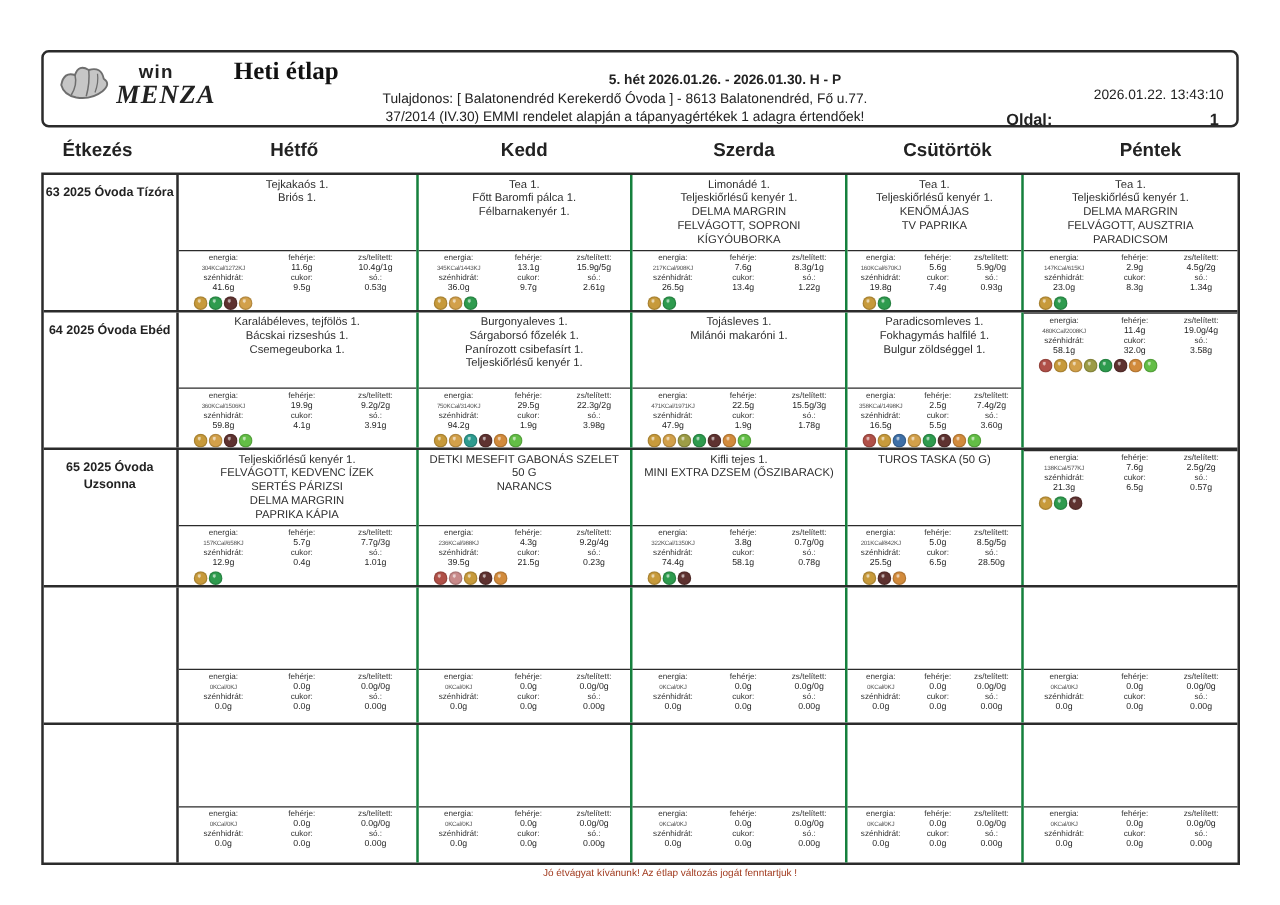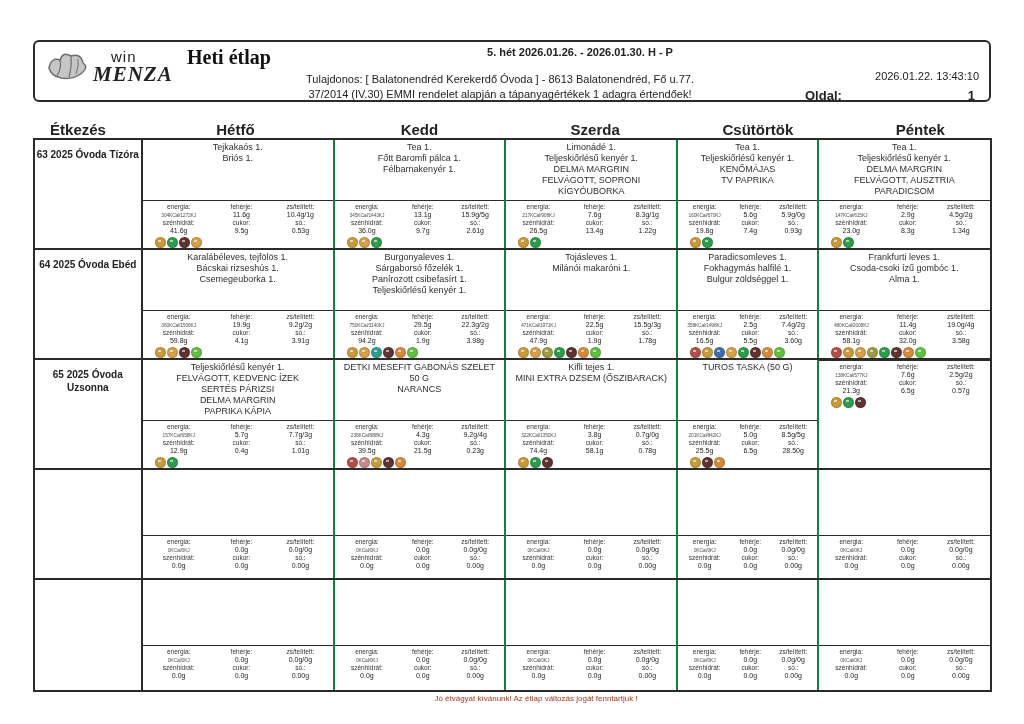--- a/index.html
+++ b/index.html
@@ -2,32 +2,32 @@
 <html><head>
 <meta charset="utf-8">
 <style>
   html,body{margin:0;padding:0;background:#fff;}
   body{width:1024px;height:724px;position:relative;font-family:"Liberation Sans",sans-serif;color:#222;}
 
   
   .header-box{position:absolute;left:33px;top:40px;width:958px;height:62px;border:2px solid #2b2b2b;border-radius:6px;box-sizing:border-box;}
   .logo{position:absolute;left:10px;top:6px;display:flex;align-items:center;}
   .logo-text{margin-left:4px;line-height:1;}
-  .logo-win{font-weight:normal;font-size:15px;letter-spacing:1px;margin-left:18px;}
+  .logo-win{font-weight:bold;font-size:15px;letter-spacing:1px;margin-left:18px;}
   .logo-menza{font-family:"Liberation Serif",serif;font-style:italic;font-weight:bold;font-size:21px;letter-spacing:1px;}
   .hdr-title{position:absolute;left:152px;top:4px;font-family:"Liberation Serif",serif;font-weight:bold;font-size:20px;color:#111;}
-  .hdr-week{position:absolute;left:380px;top:4px;width:330px;text-align:center;font-weight:bold;font-size:11px;}
+  .hdr-week{position:absolute;left:380px;top:16px;width:330px;text-align:center;font-weight:bold;font-size:11px;}
   .hdr-owner{position:absolute;left:150px;top:31px;width:630px;text-align:center;font-size:11px;}
   .hdr-reg{position:absolute;left:150px;top:46px;width:630px;text-align:center;font-size:11px;}
   .hdr-page{position:absolute;right:14px;top:6px;width:170px;display:flex;justify-content:space-between;font-weight:bold;font-size:13px;margin-top:40px;}
   .hdr-printed{position:absolute;right:10px;top:28px;font-size:11px;}
 
   
   .tbl{position:absolute;left:33px;top:112px;width:959px;}
-  .day-headers{display:flex;height:26px;align-items:flex-end;gap:32px;}
+  .day-headers{display:flex;height:26px;align-items:flex-start;gap:32px;}
   .day-headers > div{text-align:center;font-weight:bold;font-size:15px;box-sizing:border-box;}
   .grid{border:2px solid #2b2b2b;box-sizing:border-box;}
   .grid-row{display:flex;height:110px;border-bottom:2px solid #2b2b2b;box-sizing:border-box;}
   .grid-row:last-child{border-bottom:none;}
   .label-cell{border-right:2px solid #2b2b2b;box-sizing:border-box;display:flex;align-items:flex-start;justify-content:center;text-align:center;font-weight:bold;font-size:10px;padding-top:8px;line-height:13px;}
   .day-cell{border-right:2px solid #15803d;box-sizing:border-box;display:flex;flex-direction:column;}
   .day-cell:last-child,{border-right:none;}
   .grid-row > .day-cell:last-child{border-right:none;}
   .c-label{width:108px;}
   .c0{width:193px;} .c1{width:172px;} .c2{width:173px;} .c3{width:141px;} .c4{width:172px;}
@@ -350,25 +350,20 @@
               <div class="allergen" style="background: radial-gradient(circle at 38% 32%, rgba(255, 255, 255, 0.6) 0px, rgba(255, 255, 255, 0.6) 15%, rgba(255, 255, 255, 0) 17%), rgb(62, 111, 166);"></div>
               <div class="allergen" style="background: radial-gradient(circle at 38% 32%, rgba(255, 255, 255, 0.6) 0px, rgba(255, 255, 255, 0.6) 15%, rgba(255, 255, 255, 0) 17%), rgb(210, 160, 74);"></div>
               <div class="allergen" style="background: radial-gradient(circle at 38% 32%, rgba(255, 255, 255, 0.6) 0px, rgba(255, 255, 255, 0.6) 15%, rgba(255, 255, 255, 0) 17%), rgb(46, 155, 78);"></div>
               <div class="allergen" style="background: radial-gradient(circle at 38% 32%, rgba(255, 255, 255, 0.6) 0px, rgba(255, 255, 255, 0.6) 15%, rgba(255, 255, 255, 0) 17%), rgb(94, 50, 48);"></div>
               <div class="allergen" style="background: radial-gradient(circle at 38% 32%, rgba(255, 255, 255, 0.6) 0px, rgba(255, 255, 255, 0.6) 15%, rgba(255, 255, 255, 0) 17%), rgb(210, 139, 60);"></div>
               <div class="allergen" style="background: radial-gradient(circle at 38% 32%, rgba(255, 255, 255, 0.6) 0px, rgba(255, 255, 255, 0.6) 15%, rgba(255, 255, 255, 0) 17%), rgb(99, 190, 70);"></div>
             </div>
           </div>
         </div>
         <div class="day-cell c4">
-          <div class="meal-area">
-            <div class="meal-line">Frankfurti leves 1.</div>
-            <div class="meal-line">Csoda-csoki ízű gombóc 1.</div>
-            <div class="meal-line">Alma 1.</div>
-          </div>
           <div class="nut-block">
             <div class="nut-grid">
               <div class="nl">energia:</div>
               <div class="nl">fehérje:</div>
               <div class="nl">zs/telített:</div>
               <div class="nv nv-e">480KCal/2008KJ</div>
               <div class="nv">11.4g</div>
               <div class="nv">19.0g/4g</div>
               <div class="nl">szénhidrát:</div>
               <div class="nl">cukor:</div>

